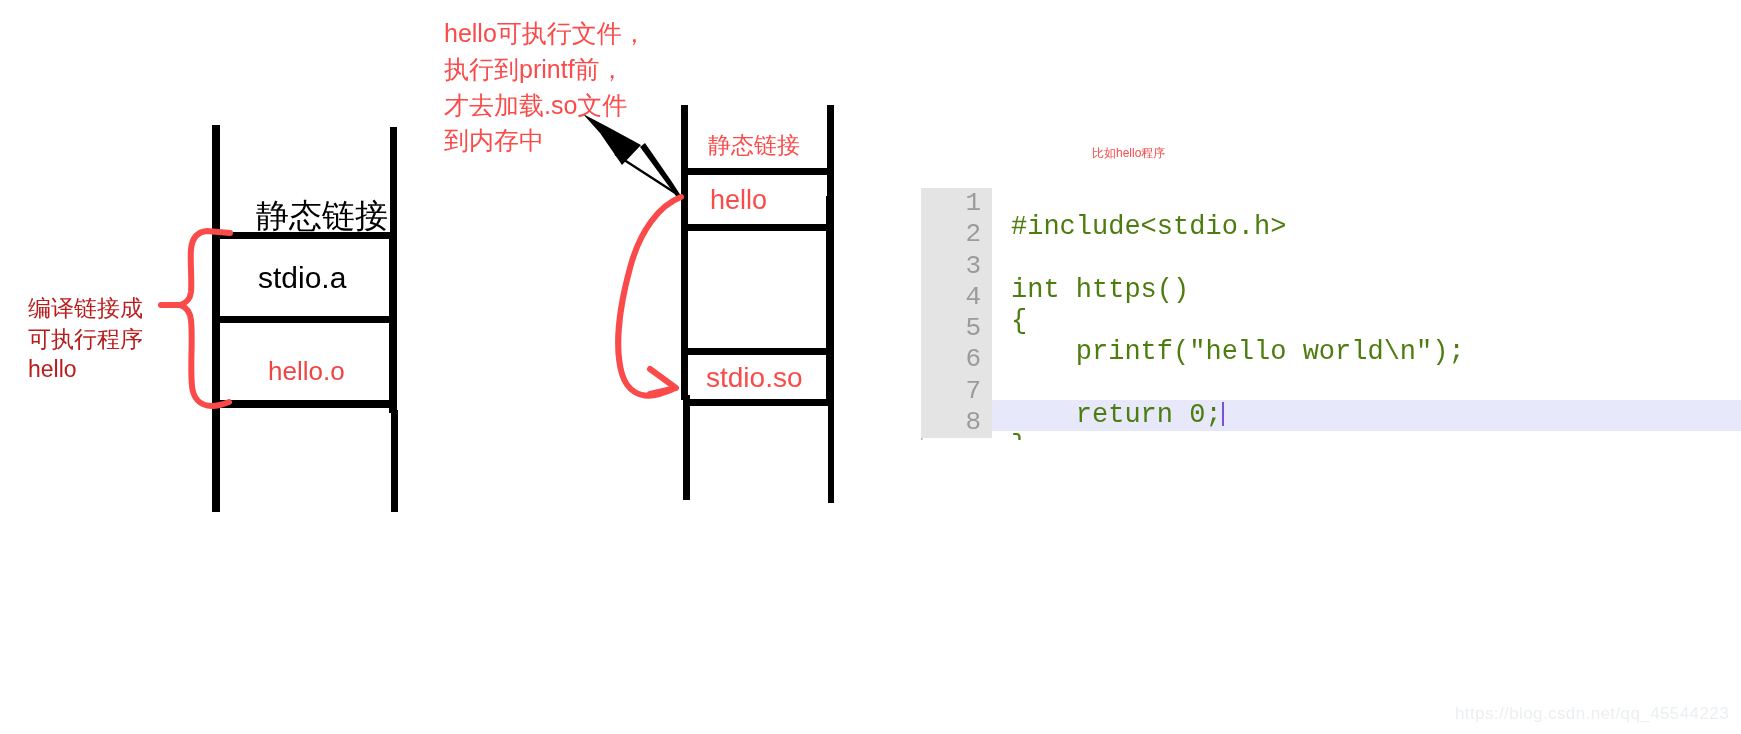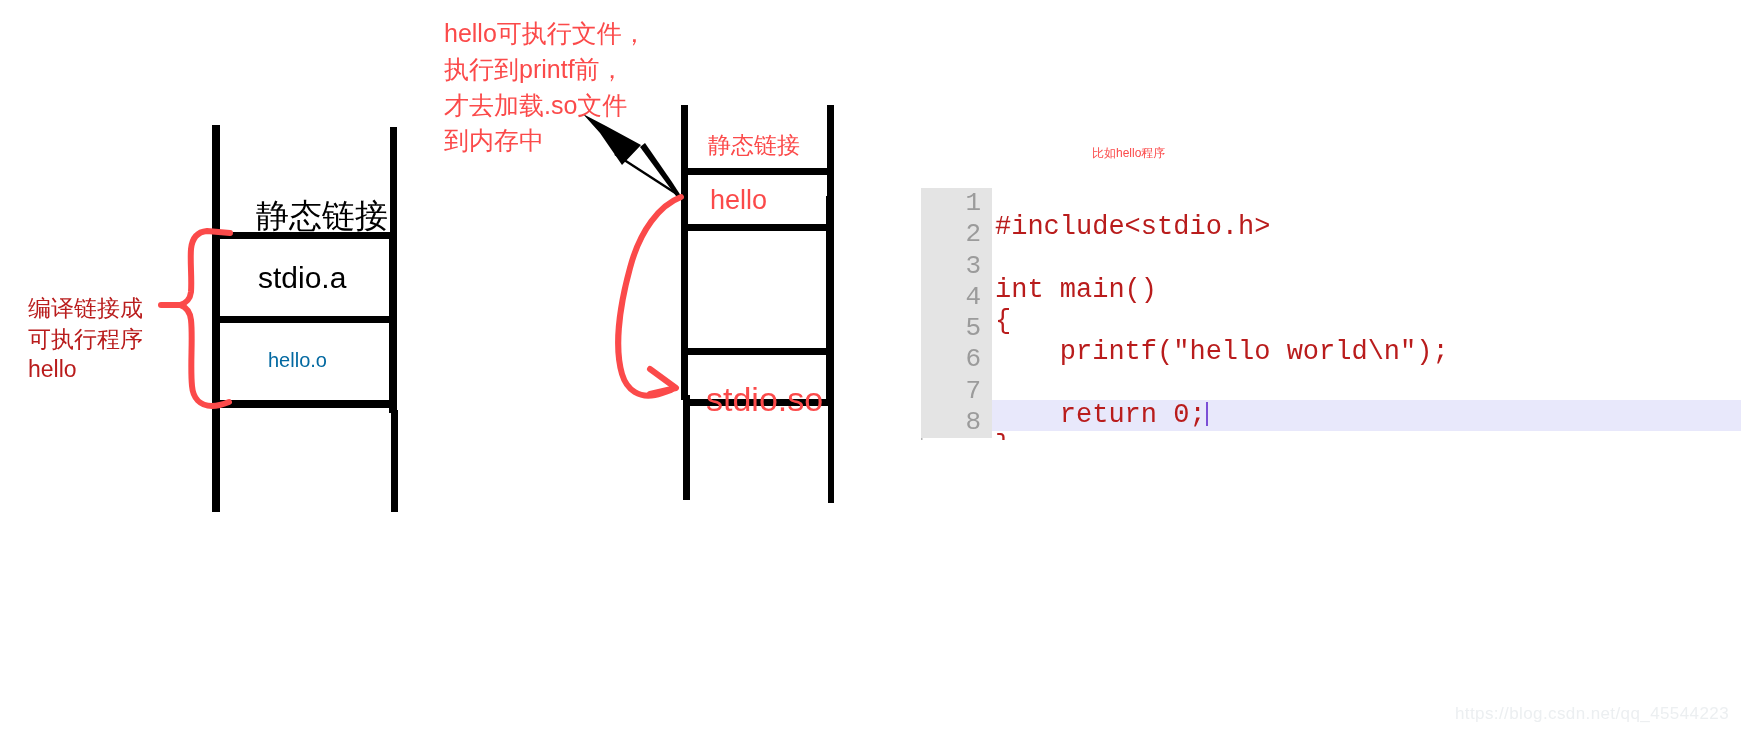--- a/index.html
+++ b/index.html
@@ -42,43 +42,43 @@
     left: 256px; top: 196px;
     font-size: 33px;
     color: #000;
   }
   #label-stdio-a {
     left: 258px; top: 260px;
     font-size: 30px;
     color: #000;
   }
   #label-hello-o {
-    left: 268px; top: 348px;
-    font-size: 20px;
-    color: #0369a1;
+    left: 268px; top: 356px;
+    font-size: 26px;
+    color: #ef4444;
   }
   #label-compile-note {
     left: 28px; top: 293px;
     font-size: 23px;
     color: #b91c1c;
     line-height: 1.33;
   }
 
   
   #label-dynamic-link {
     left: 708px; top: 131px;
     font-size: 23px;
   }
   #label-hello {
     left: 710px; top: 184px;
     font-size: 27px;
   }
   #label-stdio-so {
-    left: 706px; top: 379px;
-    font-size: 34px;
+    left: 706px; top: 361px;
+    font-size: 28px;
   }
 
   
   #annotation-dynamic-load {
     left: 444px; top: 16px;
     font-size: 25px;
     line-height: 1.43;
   }
 
   
@@ -113,25 +113,25 @@
     color: #9b9b9b;
     text-align: right;
     padding-right: 11px;
     box-sizing: border-box;
     height: 31.3px;
     line-height: 31.3px;
     font-size: 26px;
   }
   #code-editor .code-text {
     flex: 1 1 auto;
-    color: #b91c1c;
+    color: #4d7c0f;
     white-space: pre;
     height: 31.3px;
     line-height: 31.3px;
-    padding-left: 3px;
+    padding-left: 19px;
     position: relative;
     margin-top: 48px;
   }
   #code-editor .caret {
     display: inline-block;
     width: 2px;
     height: 24px;
     background: #7b4fd6;
     vertical-align: -4px;
   }
@@ -252,21 +252,21 @@
   <div class="code-row">
         <div class="gutter">1</div>
         <div class="code-text">#include&lt;stdio.h&gt;</div>
       </div>
       <div class="code-row">
         <div class="gutter">2</div>
         <div class="code-text"></div>
       </div>
       <div class="code-row">
         <div class="gutter">3</div>
-        <div class="code-text">int main()</div>
+        <div class="code-text">int https()</div>
       </div>
       <div class="code-row">
         <div class="gutter">4</div>
         <div class="code-text">{</div>
       </div>
       <div class="code-row">
         <div class="gutter">5</div>
         <div class="code-text">    printf("hello world\n");</div>
       </div>
       <div class="code-row">

